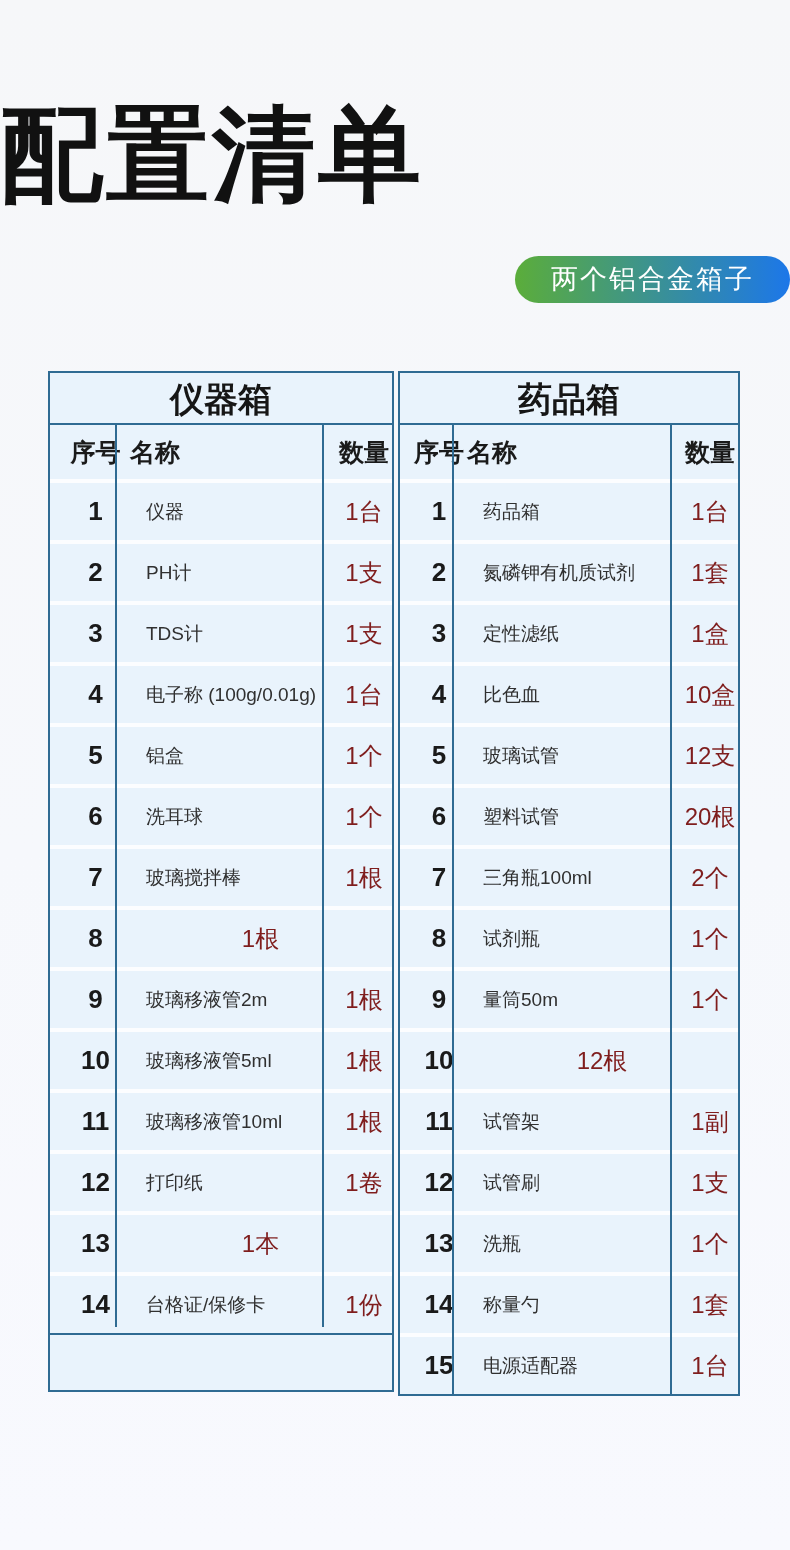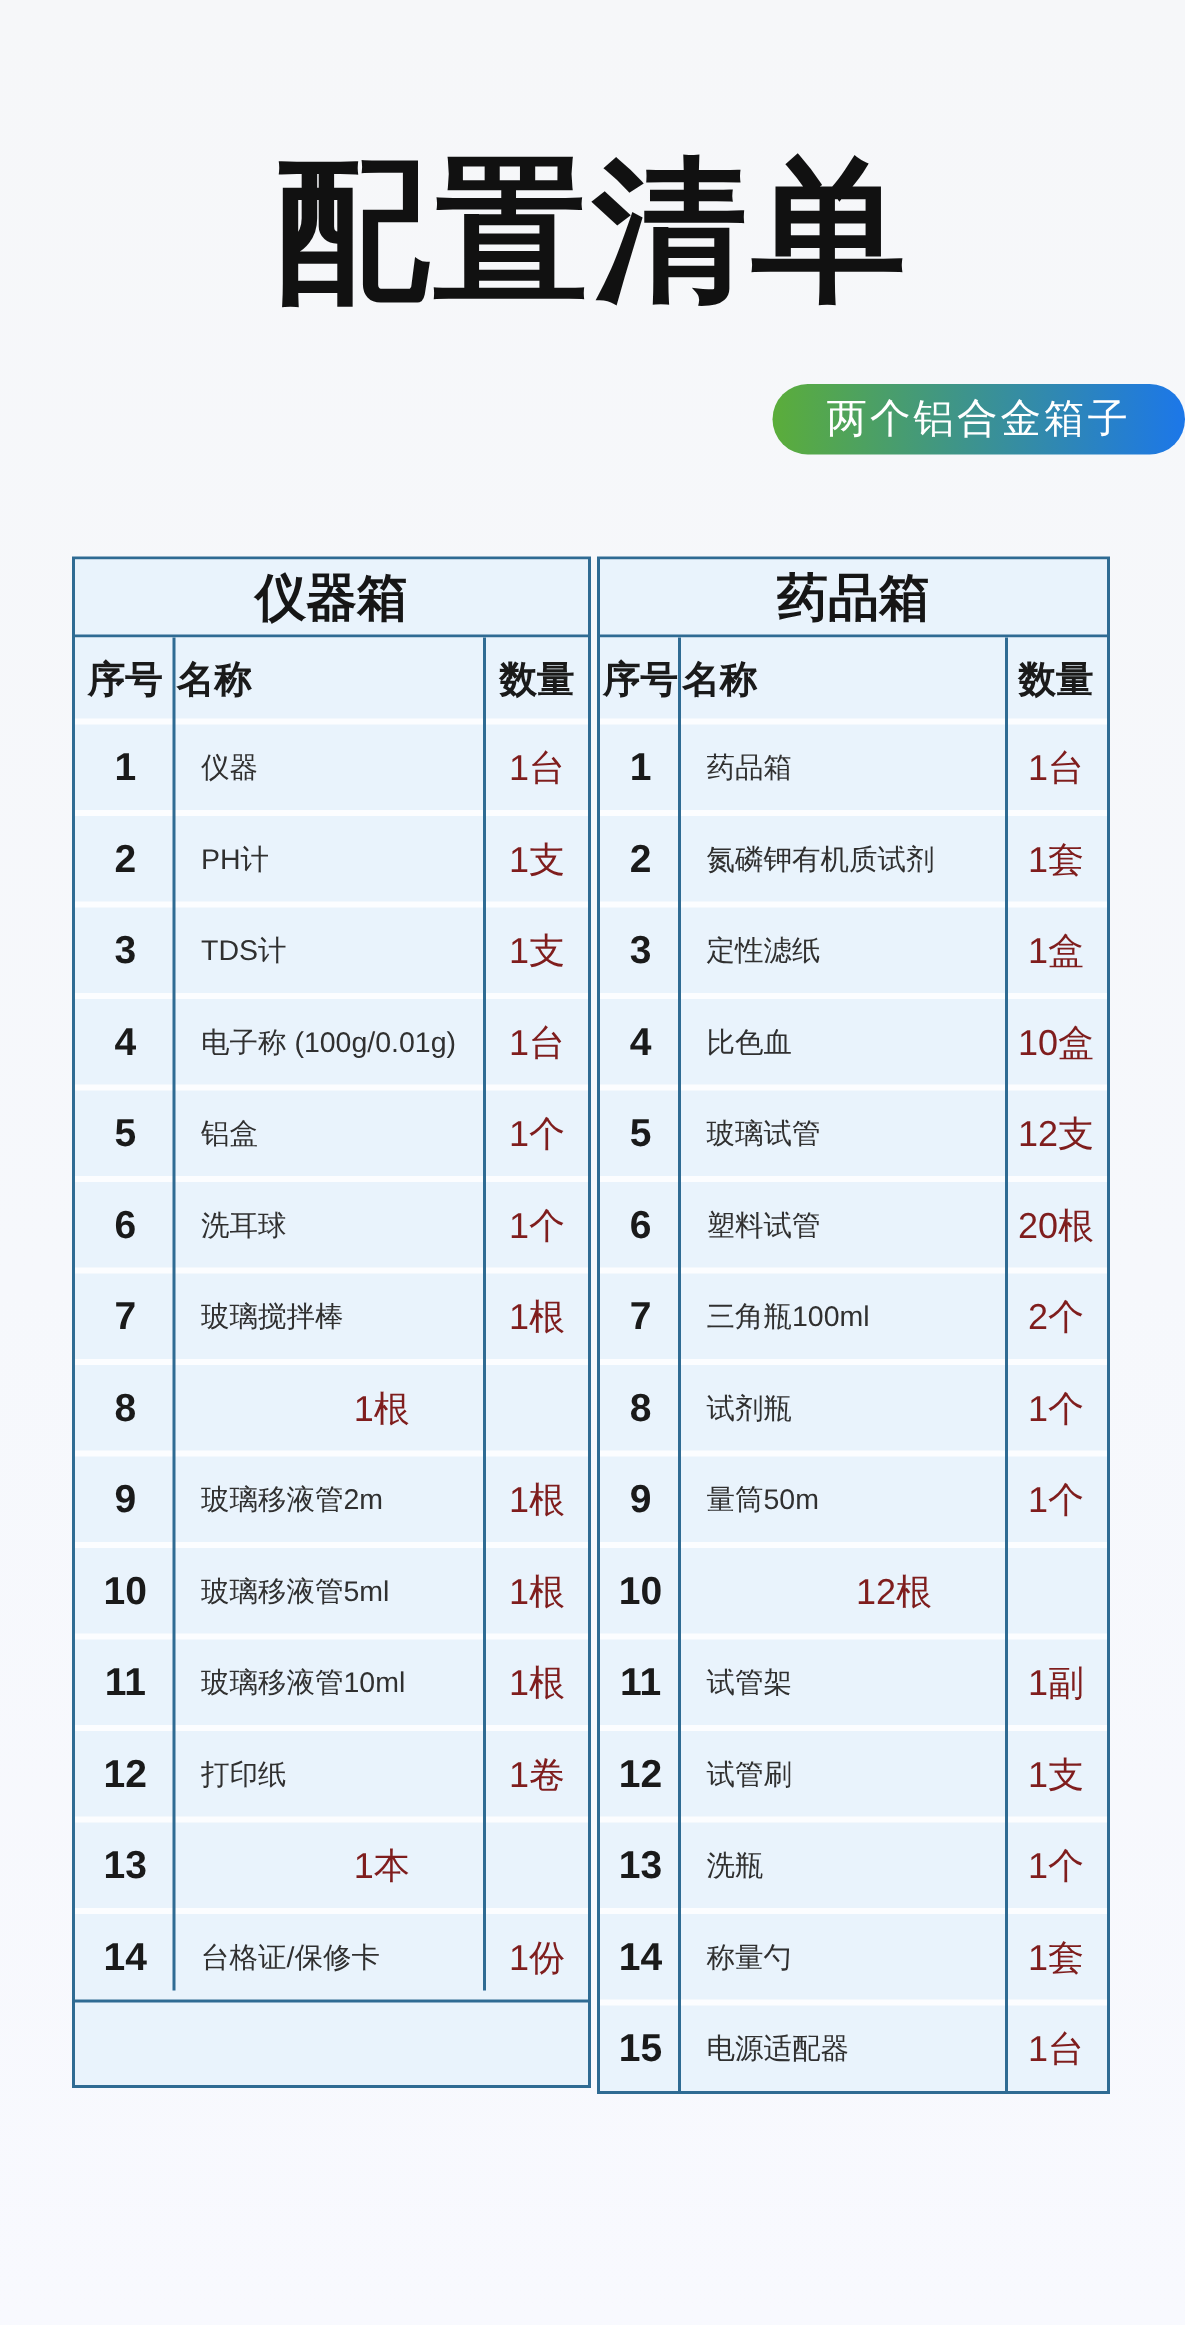--- a/index.html
+++ b/index.html
@@ -14,21 +14,21 @@
   html, body { width: 790px; }
   body {
     height: 1550px;
     font-family: "Liberation Sans", "DejaVu Sans", sans-serif;
     background: linear-gradient(180deg, #f6f7f9 0%, #f6f8fc 55%, #f8f9fe 100%);
     overflow: hidden;
   }
   .page { width: 790px; height: 1550px; padding-top: 96px; }
 
   .main-title {
-    text-align: center;
+    text-align: left;
     font-family: "Liberation Serif", "DejaVu Serif", serif;
     font-weight: 900;
     font-size: 103px;
     line-height: 1.15;
     letter-spacing: 3px;
     color: var(--title-color);
   }
 
   .badge-wrap { text-align: right; margin-top: 42px; }
   .badge {
@@ -86,21 +86,21 @@
     display: flex;
     background: var(--cell-bg);
     margin-bottom: 4px;
     height: 57px;
     align-items: center;
   }
   .row.header { height: 54px; }
   .row:last-child { margin-bottom: 0; }
 
   .cell { overflow: hidden; white-space: nowrap; }
-  .c-num  { text-align: center; font-weight: bold; font-size: 26px; color: #1a1a1a; }
+  .c-num  { text-align: center; font-weight: bold; font-size: 26px; color: #1a1a1a; margin-left: 12px; }
   .c-name { padding-left: 17px; font-size: 19px; color: #303030; }
   .c-qty  { text-align: center; font-size: 24px; color: #7f1d1d; flex: 1; }
   .row.header .cell { font-weight: bold; font-size: 25px; color: #1a1a1a; }
   .row.header .c-name { padding-left: 1px; }
 
   .t-left  .c-num  { width: 67px; }
   .t-left  .c-name { width: 207px; }
   .t-right .c-num  { width: 54px; }
   .t-right .c-name { width: 216px; }
 

